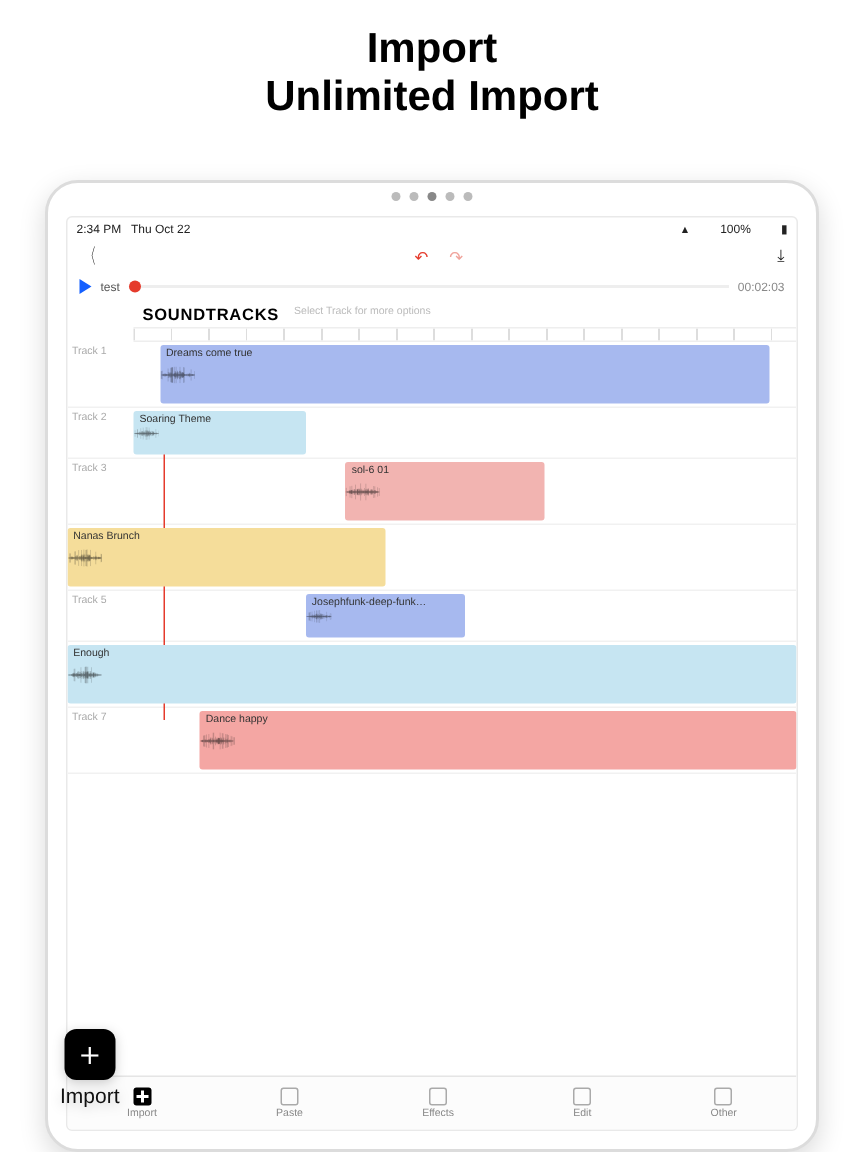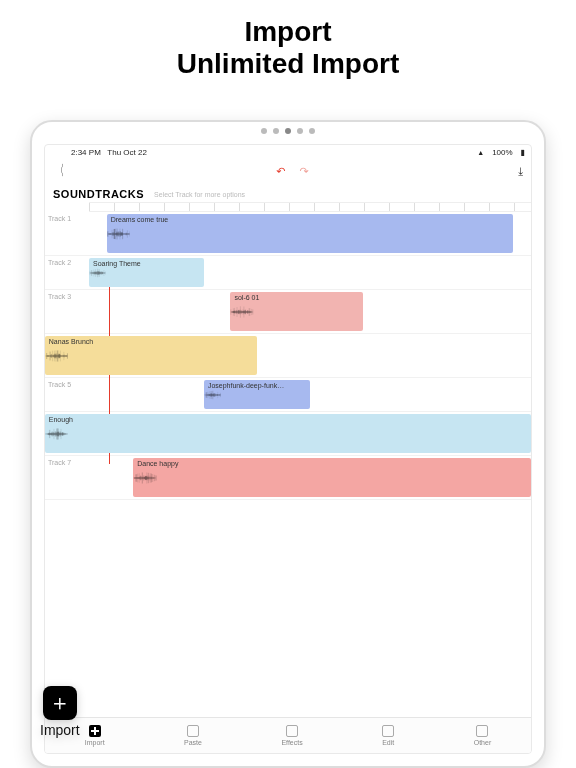--- a/index.html
+++ b/index.html
@@ -11,38 +11,38 @@
     position:absolute; left:30px; top:120px; width:516px; height:648px;
     background:#fff; border:2px solid #dcdcdc; border-radius:22px;
     box-shadow: 0 6px 18px rgba(0,0,0,.15);
     overflow:hidden;
   }
   .home-dots { position:absolute; top:6px; left:50%; transform:translateX(-50%); display:flex; gap:6px; align-items:center;}
   .home-dots span{ width:6px;height:6px;border-radius:50%;background:#bbb;}
   .home-dots span.big{width:6px;height:6px;background:#888;}
   .screen { position:absolute; left:12px; right:12px; top:22px; bottom:12px; background:#fff; border:1px solid #e9e9e9; border-radius:4px; overflow:hidden;}
   
-  .status { display:flex; justify-content:space-between; align-items:center; font-size:8px; color:#222; padding:3px 6px;margin-left:20px; }
-  .status .right{display:flex;gap:8px;align-items:center;}
+  .status { display:flex; justify-content:space-between; align-items:center; font-size:8px; color:#222; padding:3px 6px; }
+  .status .right{display:flex;gap:20px;align-items:center;}
   .wifi::before{content:"\25B2"; font-size:7px;}
   
   .navrow { display:flex; align-items:center; justify-content:space-between; padding:2px 8px; }
   .back { font-size:14px; transform:scaleX(.6); display:inline-block;}
   .undo-redo{ display:flex; gap:14px;}
   .undo,.redo{ font-size:11px;}
   .undo{color:#e53b2c;} .redo{color:#f0a29a;}
   .download{font-size:11px;color:#222;}
   
   .project { display:flex; align-items:center; gap:6px; padding:4px 8px 2px; font-size:8px; color:#555;}
   .play { width:0;height:0;border-top:5px solid transparent;border-bottom:5px solid transparent;border-left:8px solid #1560ff;}
   .timeline-mini{flex:1; height:2px; background:#eee; position:relative;}
   .timeline-mini .knob{position:absolute;left:0;top:-3px;width:8px;height:8px;border-radius:50%;background:#e53b2c;}
   .timecode{font-size:8px;color:#888;}
   
-  .sect { display:flex; align-items:center; gap:10px; padding:6px 8px 2px;}
+  .sect { display:flex; align-items:flex-start; gap:10px; padding:6px 8px 2px;margin-left:42px;}
   .sect .title{font-weight:800;font-size:11px;letter-spacing:.5px;}
   .sect .hint{font-size:7px;color:#bbb;}
   
   .ruler{height:10px;background:repeating-linear-gradient(90deg,#ddd 0,#ddd 1px,transparent 1px,transparent 25px);border-top:1px solid #eee;border-bottom:1px solid #eee;margin:0 0 0 44px;}
   .playhead{position:absolute;left:64px;top:60px;bottom:36px;width:1px;background:#e53b2c;}
   
   .tracks{position:relative;}
   .trow{display:flex;align-items:stretch;height:44px;border-bottom:1px solid #f1f1f1;}
   .trow.short{height:34px;}
   .tlabel{width:44px;font-size:7px;color:#aaa;padding:3px 3px;display:flex;align-items:flex-start;}
@@ -102,20 +102,30 @@
 
     <div class="navrow">
       <span class="back">〈</span>
       <span class="undo-redo">
         <span class="undo">↶</span>
         <span class="redo">↷</span>
       </span>
       <span class="download">⤓</span>
     </div>
 
+    <div class="project">
+      <div class="play"></div>
+      <div style="flex:0 0 auto;display:flex;flex-direction:column;">
+        <span>test</span>
+      </div>
+      <div class="timeline-mini">
+        <div class="knob"></div>
+      </div>
+      <span class="timecode">00:02:03</span>
+    </div>
 
     <div class="sect">
       <span class="title">SOUNDTRACKS</span>
       <span class="hint">Select Track for more options</span>
     </div>
 
     <div style="position:relative;">
       <div class="ruler"></div>
     </div>
 

